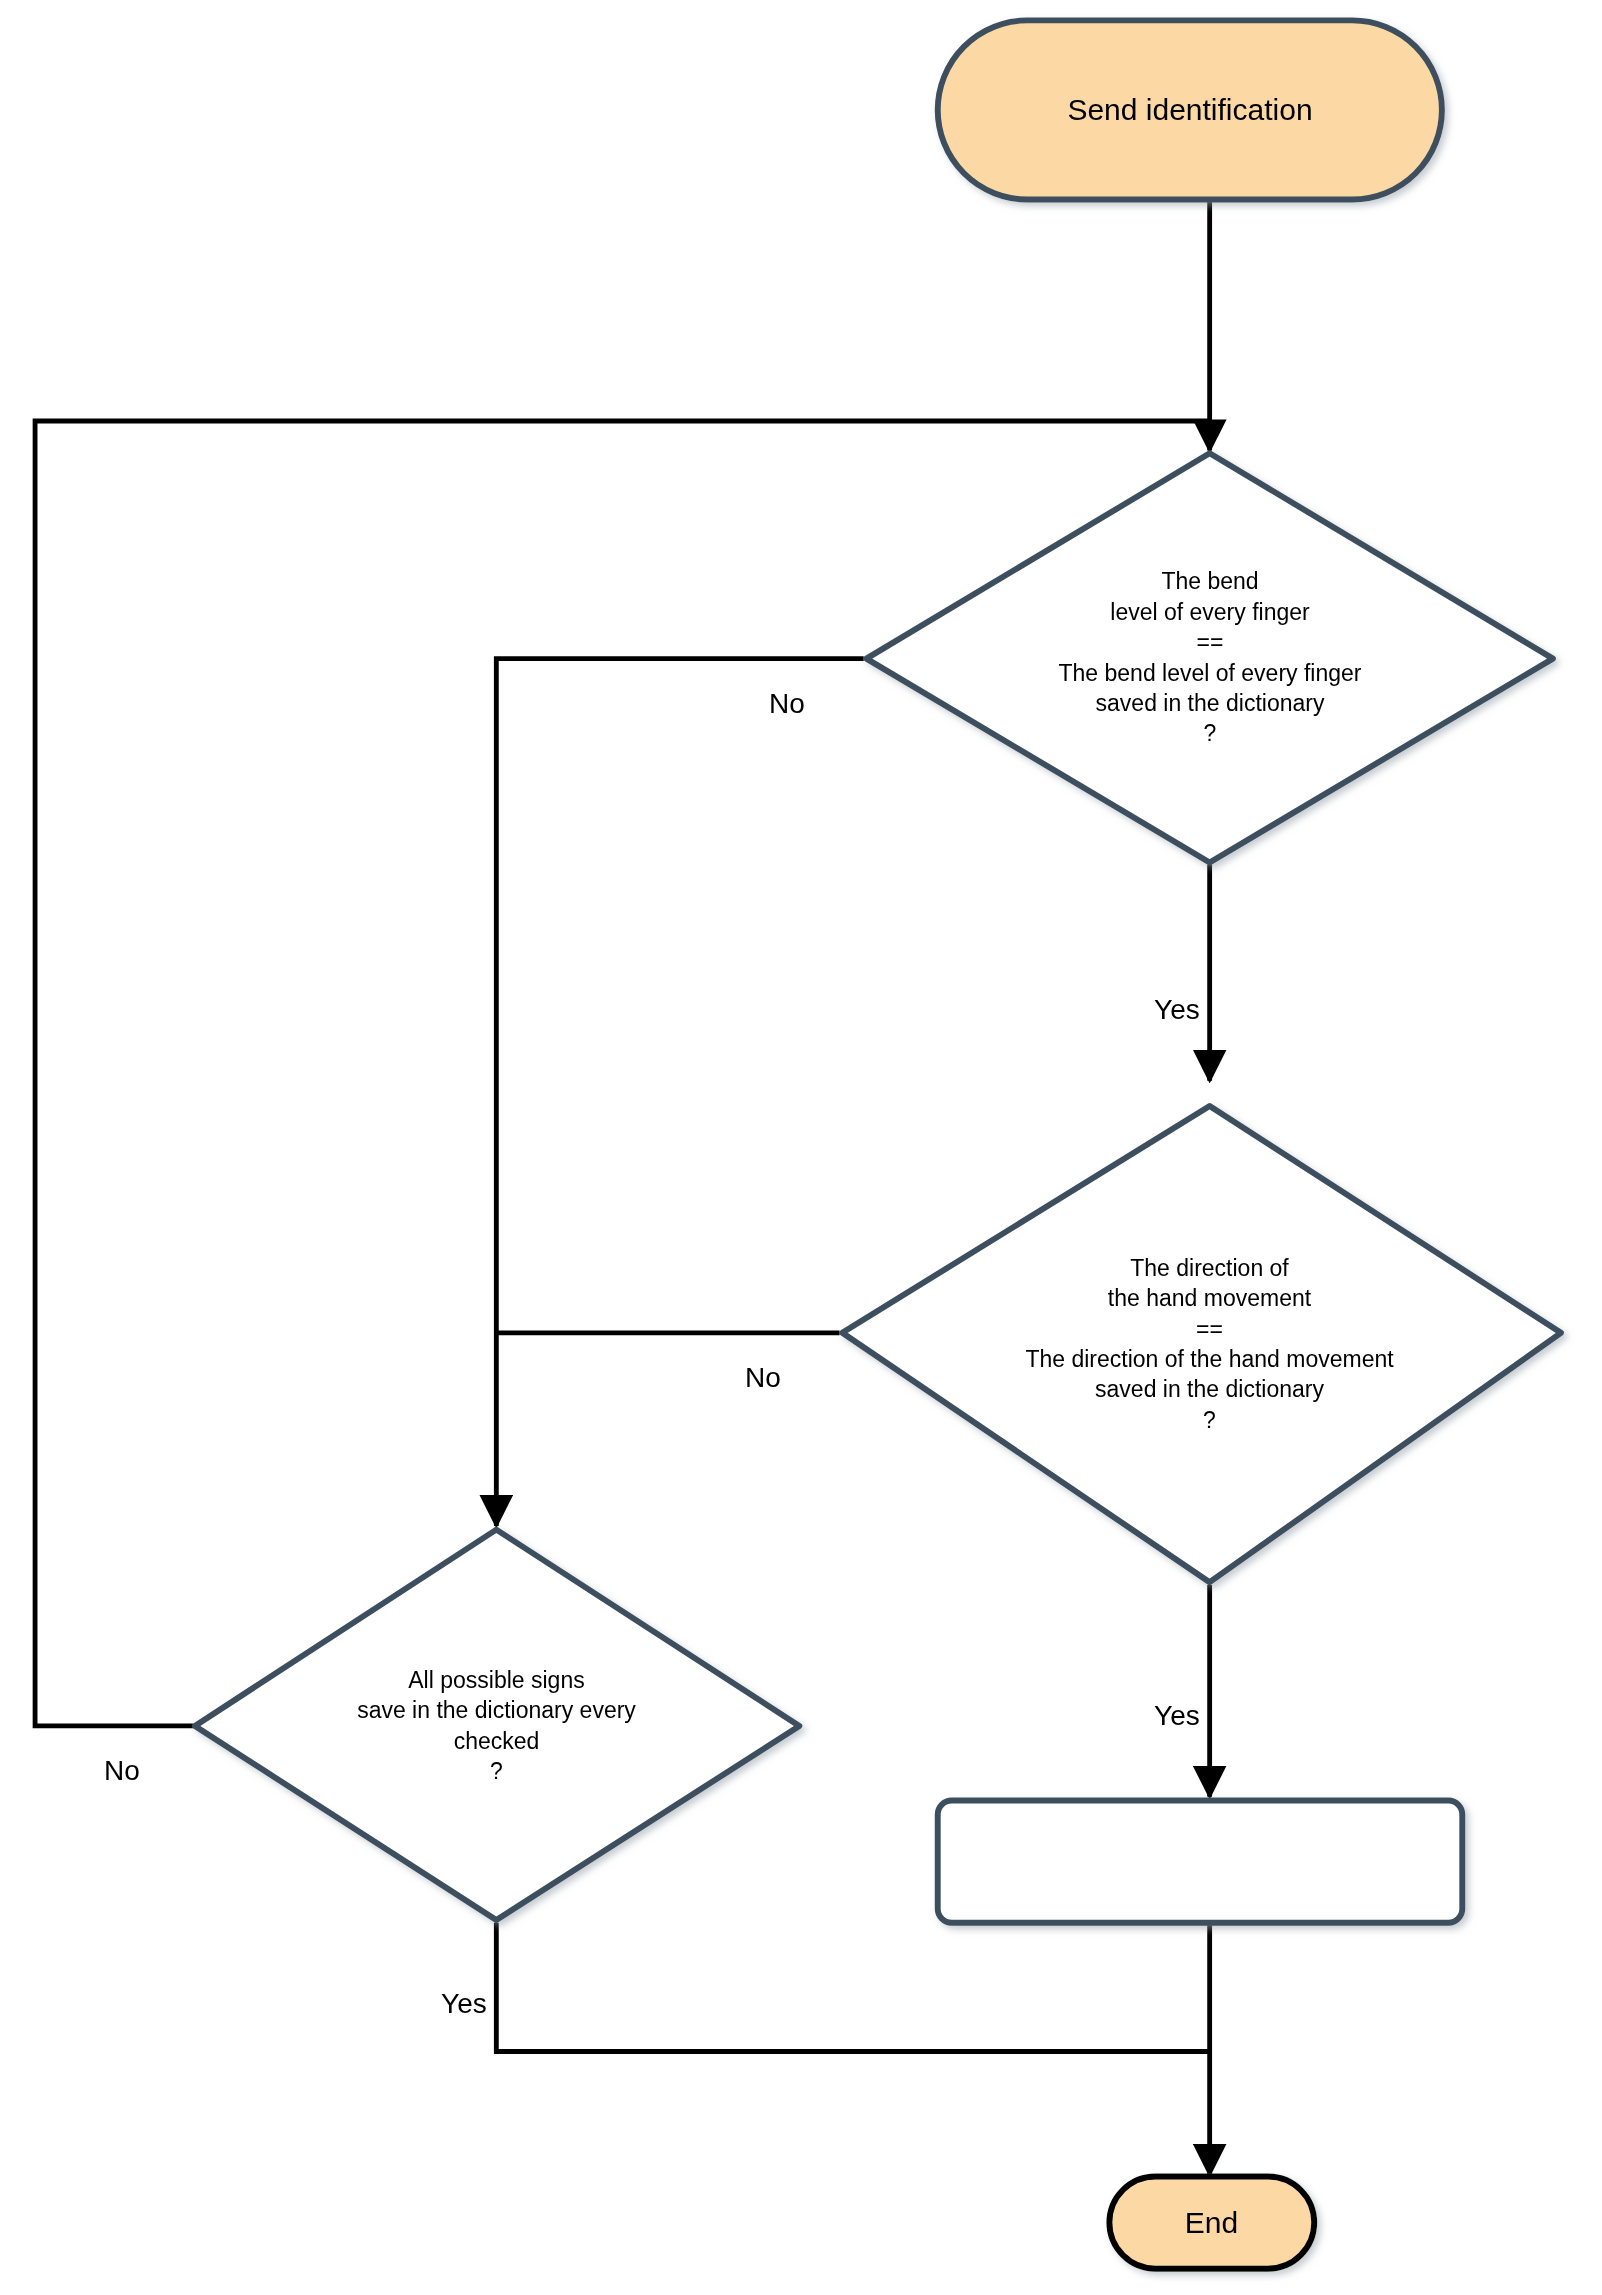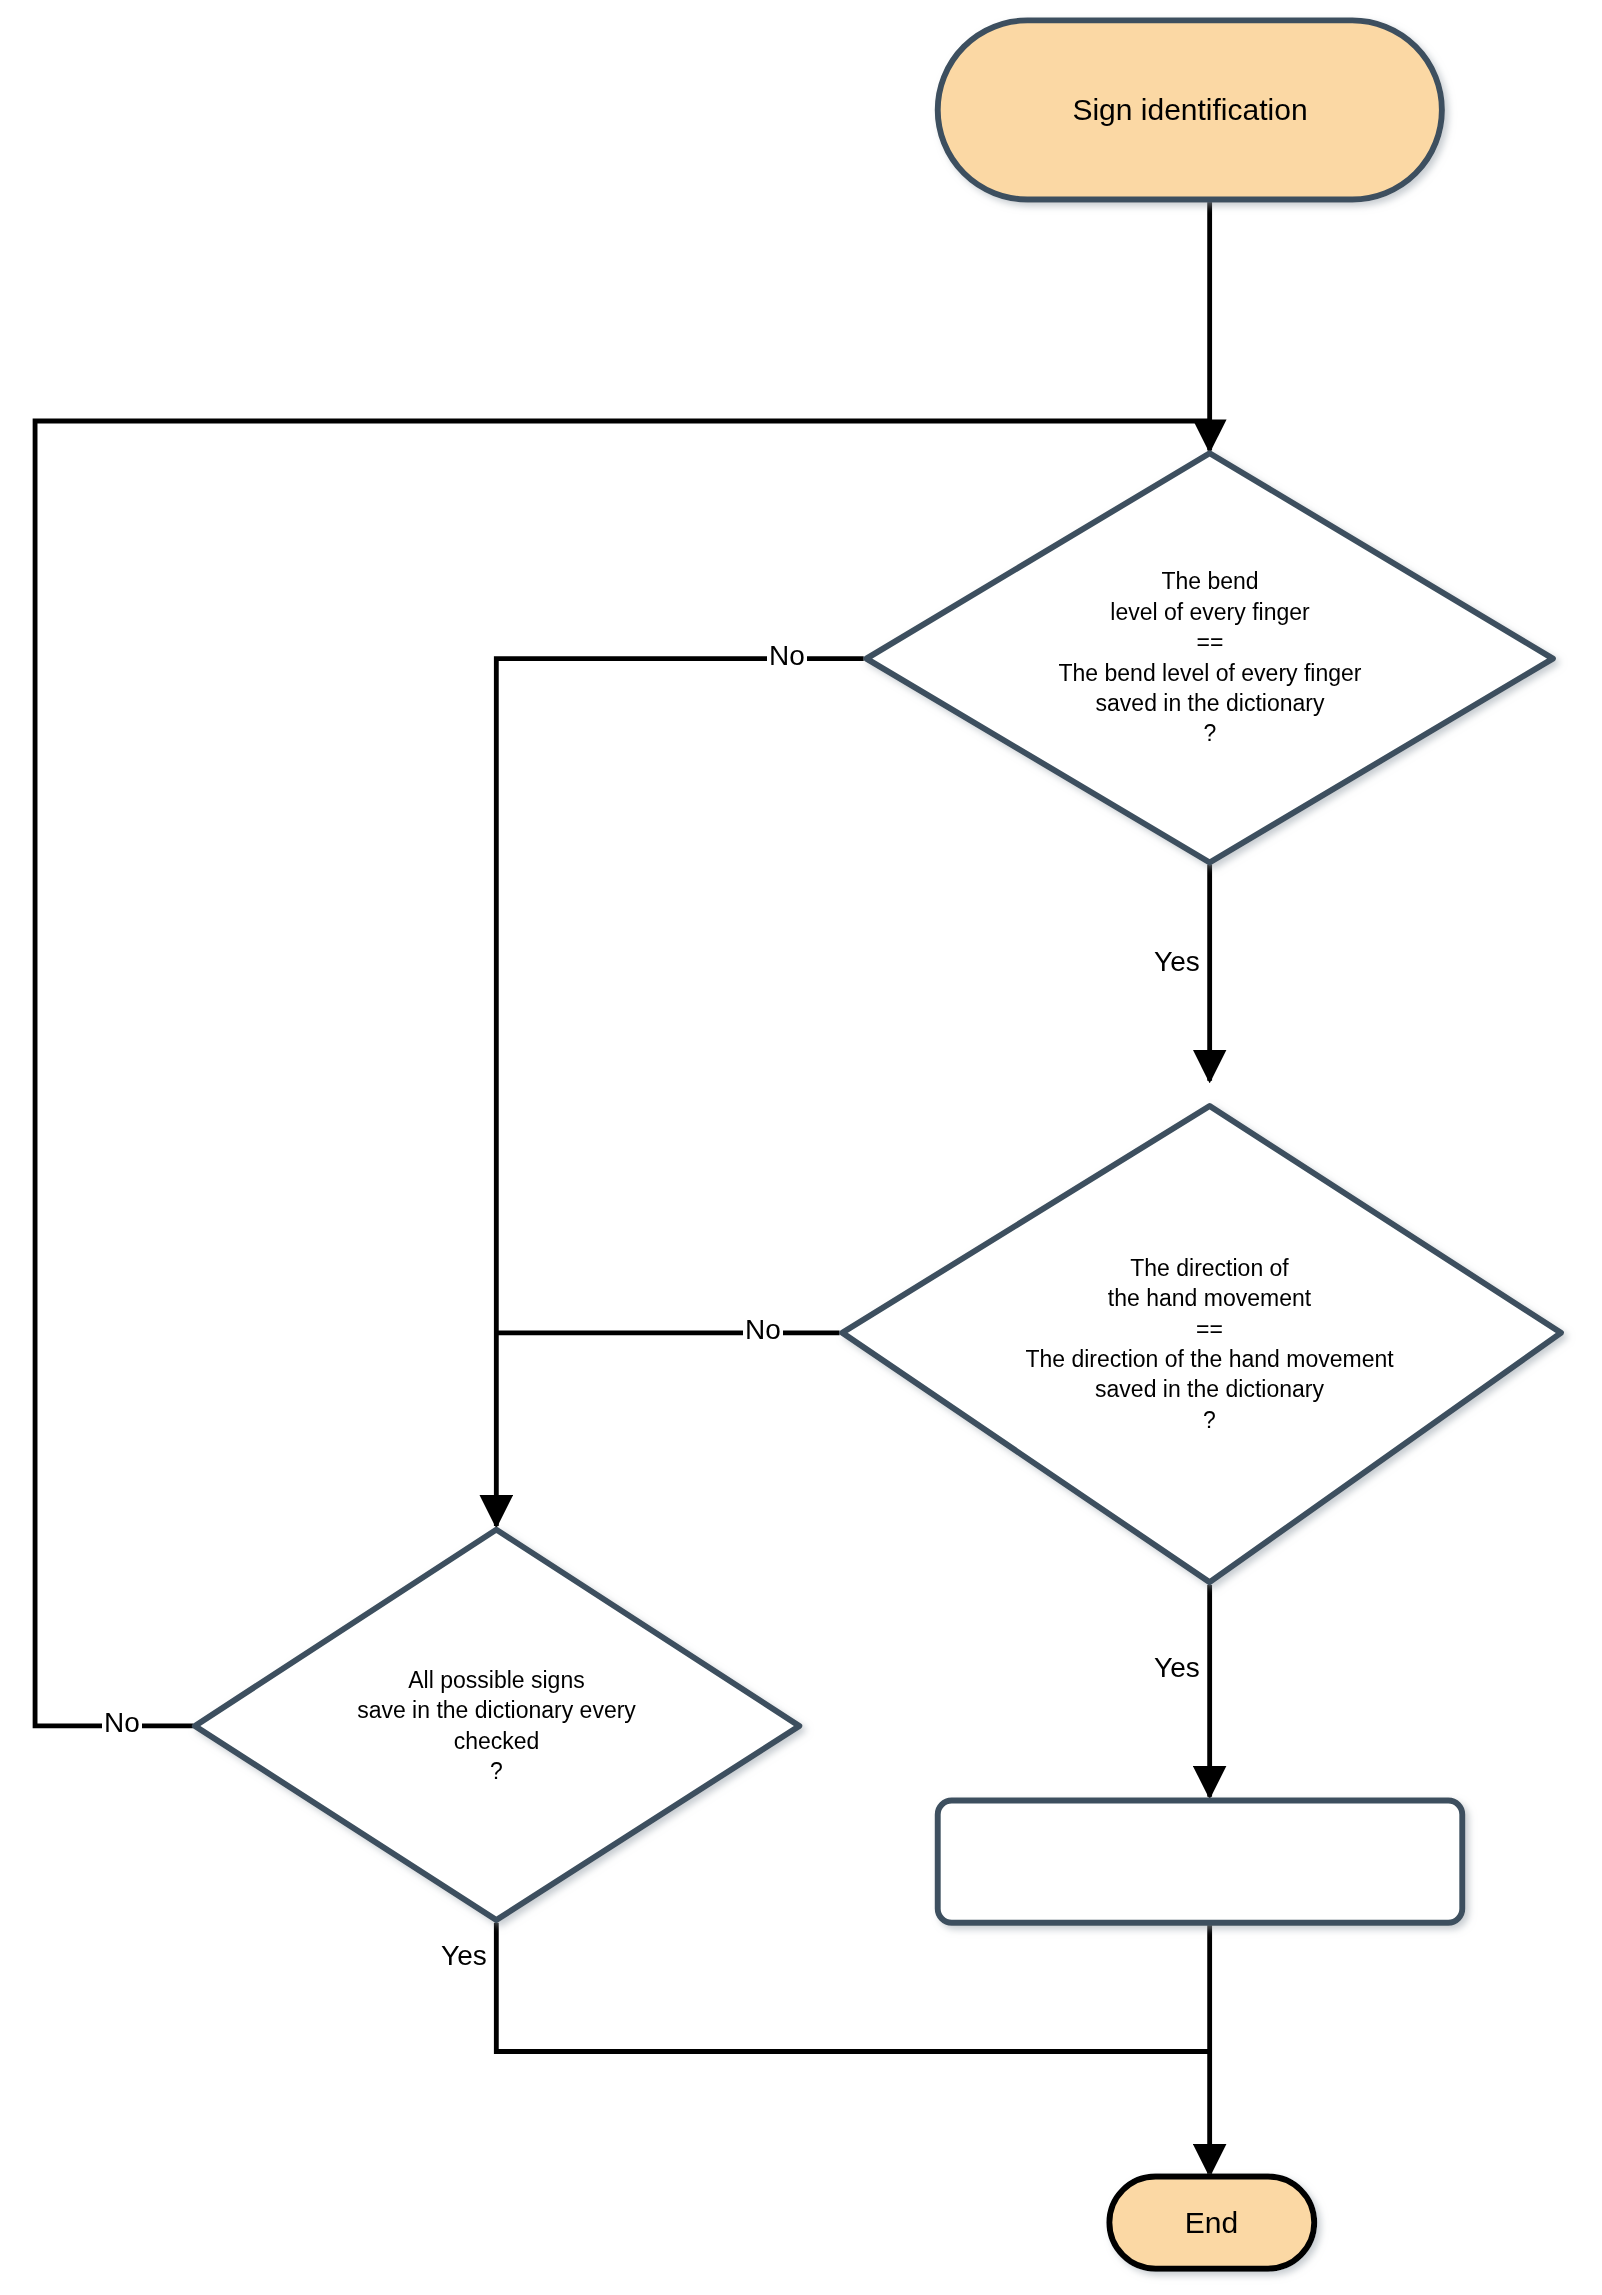--- a/index.html
+++ b/index.html
@@ -34,20 +34,21 @@
     pointer-events: none;
   }
   .edge-label {
     position: absolute;
     color: #000000;
     background: #ffffff;
     text-align: center;
     line-height: 1;
     padding: 0 2.1px;
     white-space: nowrap;
+    margin-top: 48px;
   }
   .fs-terminal { font-size: 30px; }
   .fs-diamond  { font-size: 23px; }
   .fs-process  { font-size: 30px; }
   .fs-edge     { font-size: 28px; }
 </style>
 </head>
 <body>
 
 <div id="canvas">
@@ -87,21 +88,21 @@
 
     <path d="M 2255 2062 L 2910 2485 L 2255 2950 L 1570 2485 Z" fill="#ffffff" stroke="#3d4f5e" stroke-width="11" stroke-linejoin="round" filter="url(#softshadow)"></path>
 
     <path d="M 925 2852 L 1490 3218 L 925 3580 L 363 3218 Z" fill="#ffffff" stroke="#3d4f5e" stroke-width="11" stroke-linejoin="round" filter="url(#softshadow)"></path>
 
     <rect x="1748" y="3357" width="978" height="228" rx="26" ry="26" fill="#ffffff" stroke="#3d4f5e" stroke-width="11" filter="url(#softshadow)"></rect>
 
     <rect x="2068" y="4058" width="382" height="172" rx="86" ry="86" fill="#fbd8a4" stroke="#000000" stroke-width="11" filter="url(#softshadow)"></rect>
   </svg>
 
-  <div class="node-label fs-terminal" style="left:938px; top:20.4px; width:504px; height:179px;">Sign identification</div>
+  <div class="node-label fs-terminal" style="left:938px; top:20.4px; width:504px; height:179px;">Send identification</div>
 
   <div class="node-label fs-diamond" style="left:888px; top:453px; width:644px; height:409px;">The bend
 level of every finger
 ==
 The bend level of every finger
 saved in the dictionary
 ?</div>
 
   <div class="node-label fs-diamond" style="left:853px; top:1106px; width:713px; height:476px;">The direction of
 the hand movement

